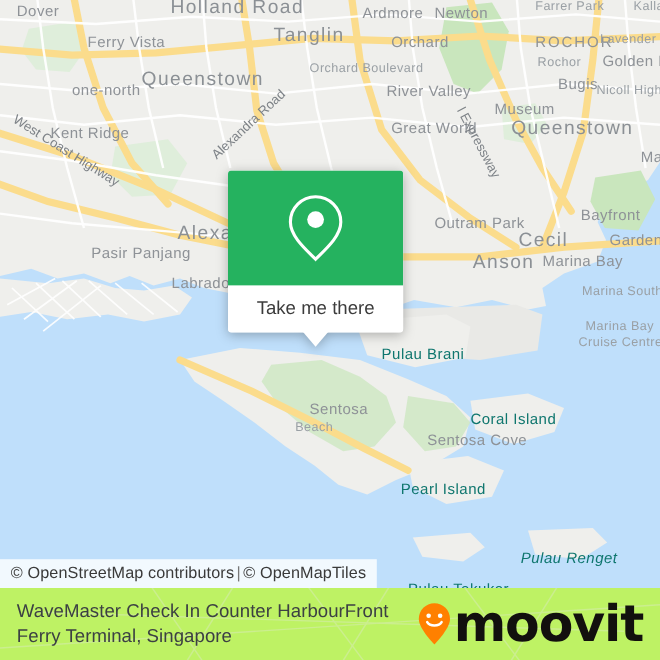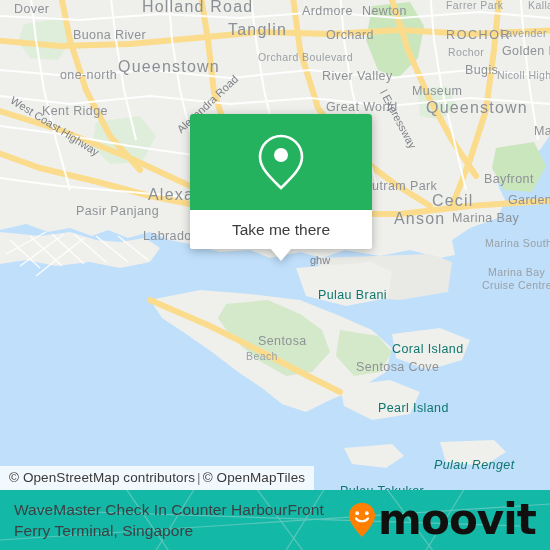--- a/index.html
+++ b/index.html
@@ -34,21 +34,21 @@
     background:rgba(255,255,255,.80);
     padding:4px 9px 5px 9px;
     font-size:13.5px;color:#3a3a3a;
     letter-spacing:.1px;
     font-family:"Liberation Sans", sans-serif;
   }
   #attribution .sep{color:#777;padding:0 2px;}
 
   
   #poi-card{
-    position:absolute;left:190px;top:114px;width:182px;
+    position:absolute;left:190px;top:142px;width:146px;
     filter:drop-shadow(0 2px 5px rgba(0,0,0,.28));
   }
   #poi-card-body{background:#ffffff;border-radius:3px;overflow:hidden;}
   #poi-image{
     height:96px;background:#25b25f;
     display:flex;align-items:center;justify-content:center;
   }
   #poi-button{
     height:39px;background:#ffffff;
     display:flex;align-items:center;justify-content:center;
@@ -59,21 +59,21 @@
     position:absolute;left:50%;bottom:-12px;margin-left:-11px;
     width:0;height:0;
     border-left:11px solid transparent;
     border-right:11px solid transparent;
     border-top:13px solid #ffffff;
   }
 
   
   #footer{
     position:absolute;left:0;top:490px;width:550px;height:60px;
-    background:#14b8a6;display:flex;align-items:center;
+    background:#bef264;display:flex;align-items:center;
     box-sizing:border-box;padding:0 14px 0 14px;overflow:hidden;
   }
   #footer-watermark{
     position:absolute;left:0;top:0;width:550px;height:60px;opacity:.33;
   }
   #footer-title{
     position:relative;flex:1;font-size:15.5px;line-height:21px;
     color:#3c4043;letter-spacing:.05px;padding-right:8px;
     font-family:"Liberation Sans", sans-serif;
   }
@@ -166,21 +166,21 @@
       </g>
     </svg>
 
     <div id="map-labels">
         <div class="map-label med" style="left: 14px; top: 2px;">Dover</div>
         <div class="map-label big" style="left: 142px; top: -2px;">Holland Road</div>
         <div class="map-label med" style="left: 302px; top: 4px;">Ardmore</div>
         <div class="map-label med" style="left: 362px; top: 4px;">Newton</div>
         <div class="map-label sm" style="left: 446px; top: -1px;">Farrer Park</div>
         <div class="map-label sm" style="left: 528px; top: -1px;">Kalla</div>
-        <div class="map-label med" style="left: 73px; top: 28px;">Buona River</div>
+        <div class="map-label med" style="left: 73px; top: 28px;">Ferry Vista</div>
         <div class="map-label big" style="left: 228px; top: 21px;">Tanglin</div>
         <div class="map-label med" style="left: 326px; top: 28px;">Orchard</div>
         <div class="map-label med caps" style="left: 446px; top: 28px;">ROCHOR</div>
         <div class="map-label sm" style="left: 500px; top: 27px;">Lavender</div>
         <div class="map-label sm" style="left: 258px; top: 51px;">Orchard Boulevard</div>
         <div class="map-label sm" style="left: 448px; top: 46px;">Rochor</div>
         <div class="map-label med" style="left: 502px; top: 44px;">Golden M</div>
         <div class="map-label med" style="left: 465px; top: 63px;">Bugis</div>
         <div class="map-label big" style="left: 118px; top: 58px;">Queenstown</div>
         <div class="map-label med" style="left: 322px; top: 69px;">River Valley</div>
@@ -201,21 +201,21 @@
         <div class="map-label med" style="left: 452px; top: 211px;">Marina Bay</div>
         <div class="map-label med" style="left: 143px; top: 229px;">Labrador P</div>
         <div class="map-label sm" style="left: 485px; top: 237px;">Marina South Pi</div>
         <div class="map-label sm" style="left: 488px; top: 266px;">Marina Bay</div>
         <div class="map-label sm" style="left: 482px; top: 279px;">Cruise Centre</div>
         <div class="map-label med water" style="left: 318px; top: 288px;">Pulau Brani</div>
         <div class="map-label med" style="left: 258px; top: 334px;">Sentosa</div>
         <div class="map-label med water" style="left: 392px; top: 342px;">Coral Island</div>
         <div class="map-label sm" style="left: 246px; top: 350px;">Beach</div>
         <div class="map-label med" style="left: 356px; top: 360px;">Sentosa Cove</div>
-        <div class="map-label med water" style="left: 334px; top: 401px; margin-left: 44px;">Pearl Island</div>
+        <div class="map-label med water" style="left: 334px; top: 401px;">Pearl Island</div>
         <div class="map-label med water" style="left: 340px; top: 457px; margin-top: 27px;">Pulau Tekukor</div>
         <div class="map-label med water" style="left: 434px; top: 458px; font-style: italic;">Pulau Renget</div>
       </div>
     <div id="road-labels">
         <div class="road-label rot" style="left: 4px; top: 120px; transform: rotate(32deg);">West Coast Highway</div>
         <div class="road-label rot" style="left: 168px; top: 98px; transform: rotate(-43deg);">Alexandra Road</div>
         <div class="road-label rot" style="left: 366px; top: 113px; transform: rotate(62deg);">l Expressway</div>
         <div class="road-label rot" style="left: 274px; top: 254px; transform: rotate(0deg); margin-left: 36px;">ghw</div>
       </div>
 

